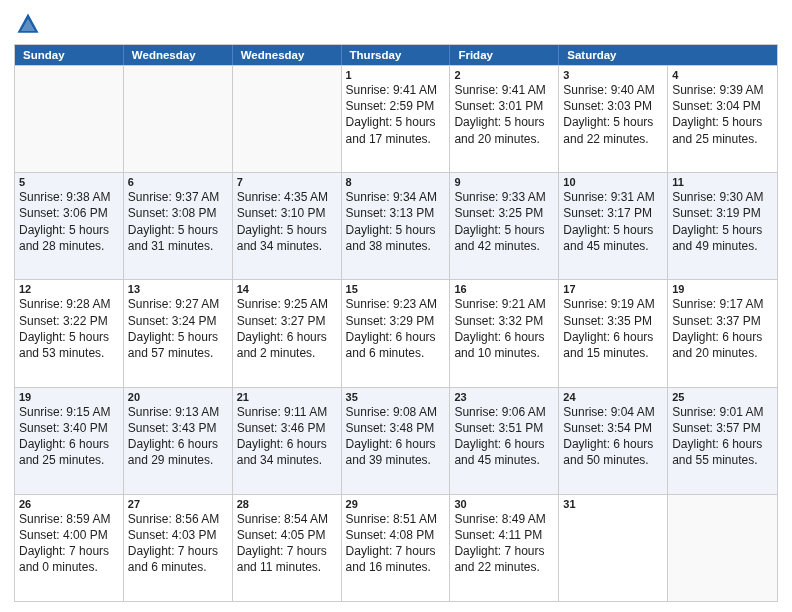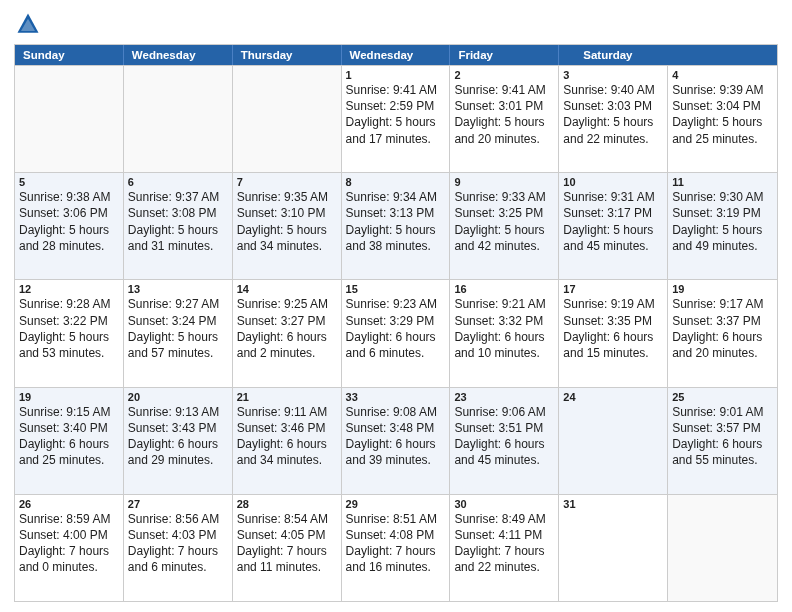--- a/index.html
+++ b/index.html
@@ -71,21 +71,21 @@
       background: #2563a8;
     }
     .cal-header-cell {
       color: #fff;
       font-size: 11.5px;
       font-weight: bold;
       padding: 4px 8px;
       text-align: left;
       border-right: 1px solid #4a80c4;
     }
-    .cal-header-cell:last-child { border-right: none; margin-left: 16px; }
+    .cal-header-cell:last-child { border-right: none; }
     .cal-body {
       flex: 1;
       display: flex;
       flex-direction: column;
     }
     .cal-row {
       display: grid;
       grid-template-columns: repeat(7, 1fr);
       flex: 1;
       border-top: 1px solid #ccc;
@@ -133,22 +133,22 @@
     <div class="title-block">
       <div class="month-title"></div>
       <div class="subtitle"></div>
     </div>
   </div>
 
   <div class="calendar">
     <div class="cal-header">
     <div class="cal-header-cell">Sunday</div>
         <div class="cal-header-cell">Wednesday</div>
+        <div class="cal-header-cell">Wednesday</div>
         <div class="cal-header-cell">Thursday</div>
-        <div class="cal-header-cell">Wednesday</div>
         <div class="cal-header-cell">Friday</div>
         <div class="cal-header-cell">Saturday</div>
       </div>
     <div class="cal-body">
     <div class="cal-row">
           <div class="cal-cell empty"></div>
           <div class="cal-cell empty"></div>
           <div class="cal-cell empty"></div>
           <div class="cal-cell">
             <div class="day-number">1</div>
@@ -183,21 +183,21 @@
 Daylight: 5 hours and 28 minutes.</div>
           </div>
           <div class="cal-cell">
             <div class="day-number">6</div>
             <div class="day-info">Sunrise: 9:37 AM
 Sunset: 3:08 PM
 Daylight: 5 hours and 31 minutes.</div>
           </div>
           <div class="cal-cell">
             <div class="day-number">7</div>
-            <div class="day-info">Sunrise: 9:35 AM
+            <div class="day-info">Sunrise: 4:35 AM
 Sunset: 3:10 PM
 Daylight: 5 hours and 34 minutes.</div>
           </div>
           <div class="cal-cell">
             <div class="day-number">8</div>
             <div class="day-info">Sunrise: 9:34 AM
 Sunset: 3:13 PM
 Daylight: 5 hours and 38 minutes.</div>
           </div>
           <div class="cal-cell">
@@ -276,33 +276,36 @@
 Sunset: 3:43 PM
 Daylight: 6 hours and 29 minutes.</div>
           </div>
           <div class="cal-cell">
             <div class="day-number">21</div>
             <div class="day-info">Sunrise: 9:11 AM
 Sunset: 3:46 PM
 Daylight: 6 hours and 34 minutes.</div>
           </div>
           <div class="cal-cell">
-            <div class="day-number">33</div>
+            <div class="day-number">35</div>
             <div class="day-info">Sunrise: 9:08 AM
 Sunset: 3:48 PM
 Daylight: 6 hours and 39 minutes.</div>
           </div>
           <div class="cal-cell">
             <div class="day-number">23</div>
             <div class="day-info">Sunrise: 9:06 AM
 Sunset: 3:51 PM
 Daylight: 6 hours and 45 minutes.</div>
           </div>
           <div class="cal-cell">
             <div class="day-number">24</div>
+            <div class="day-info">Sunrise: 9:04 AM
+Sunset: 3:54 PM
+Daylight: 6 hours and 50 minutes.</div>
           </div>
           <div class="cal-cell">
             <div class="day-number">25</div>
             <div class="day-info">Sunrise: 9:01 AM
 Sunset: 3:57 PM
 Daylight: 6 hours and 55 minutes.</div>
           </div>
         </div>
         <div class="cal-row">
           <div class="cal-cell">

